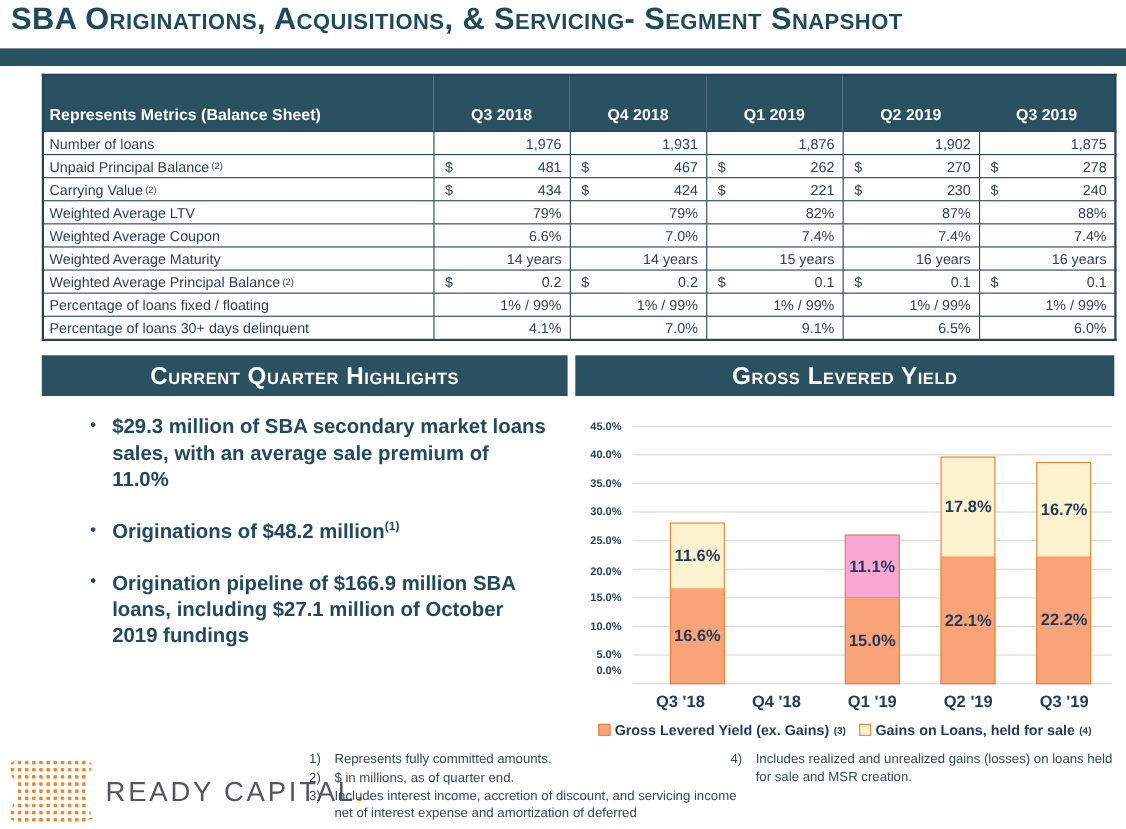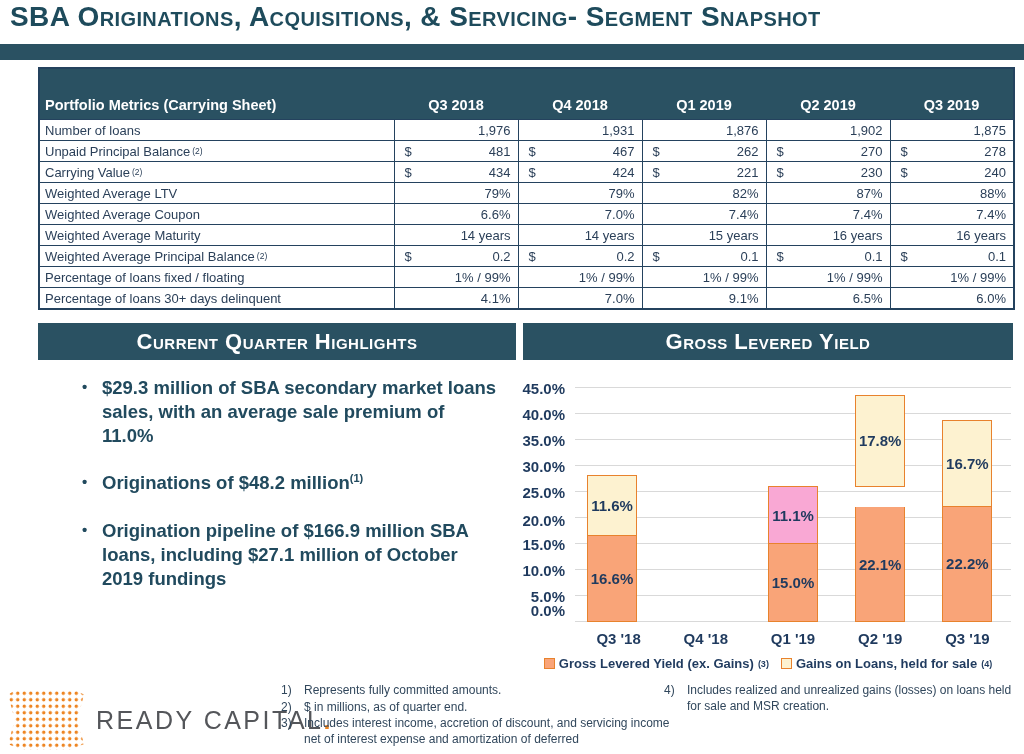--- a/index.html
+++ b/index.html
@@ -28,21 +28,21 @@
   .sec.right{left:523px;width:490px;}
   
   .bullets{position:absolute;left:72px;top:376px;width:428px;margin:0;padding:0;list-style:none;}
   .bullets li{position:relative;padding-left:30px;margin-bottom:23px;font-size:18.5px;
               font-weight:bold;color:#214a5e;line-height:1.3;}
   .bullets li::before{content:"\2022";position:absolute;left:10px;top:1px;font-size:15px;}
   .bullets sup{font-size:11px;}
   
   .chart{position:absolute;left:523px;top:372px;width:490px;height:312px;}
   .yaxis{position:absolute;left:0;top:16px;width:46px;height:234px;}
-  .ytick{position:absolute;right:4px;transform:translateY(50%);font-size:15px;font-weight:bold;
+  .ytick{position:absolute;right:4px;transform:translateY(50%);font-size:10px;font-weight:bold;
          color:#1f3a5e;white-space:nowrap;}
   .plot{position:absolute;left:52px;top:16px;width:436px;height:234px;}
   .gridline{position:absolute;left:0;width:100%;height:1px;background:#d9d9d9;}
   .bar{position:absolute;bottom:0;width:50px;display:flex;flex-direction:column;}
   .seg{box-sizing:border-box;border:1px solid #e8822d;display:flex;align-items:center;
        justify-content:center;}
   .bar .seg:last-child{border-top:none;}
   .seglabel{font-size:15px;font-weight:bold;color:#1f3a5e;}
   .xlabels{position:absolute;left:52px;top:258px;width:436px;display:flex;}
   .xlabel{flex:1 1 0;text-align:center;font-size:15px;font-weight:bold;color:#1f3a5e;}
@@ -77,21 +77,21 @@
     <colgroup>
       <col style="width:355px">
         <col style="width:124px">
         <col style="width:124px">
       <col style="width:124px">
         <col style="width:124px">
         <col style="width:124px">
     </colgroup>
     <thead>
       <tr>
-        <th class="lab">Portfolio Metrics (Carrying Sheet)</th>
+        <th class="lab">Represents Metrics (Balance Sheet)</th>
         <th>Q3 2018</th>
         <th>Q4 2018</th>
         <th>Q1 2019</th>
         <th>Q2 2019</th>
         <th>Q3 2019</th>
       </tr>
     </thead>
     <tbody>
         <tr>
           <td>
@@ -428,37 +428,37 @@
         <div class="gridline" style="bottom: 0px;"></div>
         <div class="gridline" style="bottom: 26px;"></div>
         <div class="gridline" style="bottom: 52px;"></div>
         <div class="gridline" style="bottom: 78px;"></div>
         <div class="gridline" style="bottom: 104px;"></div>
         <div class="gridline" style="bottom: 130px;"></div>
         <div class="gridline" style="bottom: 156px;"></div>
         <div class="gridline" style="bottom: 182px;"></div>
         <div class="gridline" style="bottom: 208px;"></div>
         <div class="gridline" style="bottom: 234px;"></div>
-        <div class="bar" style="left: 12px; width: 50px;">
+        <div class="bar" style="left: 34px; width: 50px;">
           <div class="seg" style="height: 60.32px; background: rgb(253, 242, 208); border-color: rgb(232, 130, 45);">
             <div class="seglabel">11.6%</div>
           </div>
           <div class="seg" style="height: 86.32px; background: rgb(249, 164, 120); border-color: rgb(232, 130, 45);">
             <div class="seglabel">16.6%</div>
           </div>
         </div>
         <div class="bar" style="left: 193px; width: 50px;">
           <div class="seg" style="height: 57.72px; background: #f9a8d4; border-color: rgb(232, 130, 45);">
             <div class="seglabel">11.1%</div>
           </div>
           <div class="seg" style="height: 78px; background: rgb(249, 164, 120); border-color: rgb(232, 130, 45);">
             <div class="seglabel">15.0%</div>
           </div>
         </div>
-        <div class="bar" style="left: 280.2px; width: 50px; gap: 20px;">
+        <div class="bar" style="left: 280.2px; width: 50px;">
           <div class="seg" style="height: 92.56px; background: rgb(253, 242, 208); border-color: rgb(232, 130, 45);">
             <div class="seglabel">17.8%</div>
           </div>
           <div class="seg" style="height: 114.92px; background: rgb(249, 164, 120); border-color: rgb(232, 130, 45);">
             <div class="seglabel">22.1%</div>
           </div>
         </div>
         <div class="bar" style="left: 367.4px; width: 50px;">
           <div class="seg" style="height: 86.84px; background: rgb(253, 242, 208); border-color: rgb(232, 130, 45);">
             <div class="seglabel">16.7%</div>

